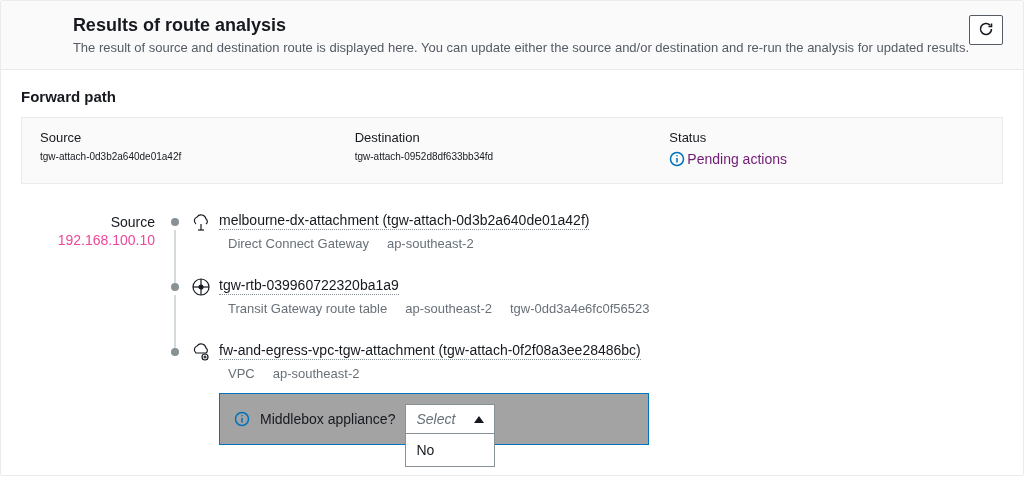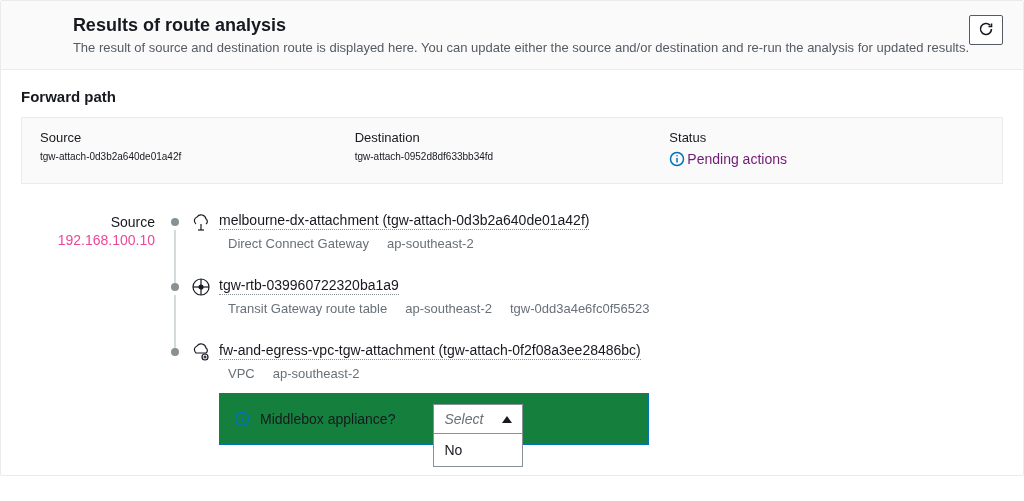--- a/index.html
+++ b/index.html
@@ -146,31 +146,30 @@
   margin-top: 6px;
   font-size: 13px;
   color: #687078;
   display: flex;
   gap: 18px;
   margin-left: 9px;
 }
 .middlebox {
   margin-top: 12px;
   border: 1px solid #0073bb;
-  background: #15803d;
+  background: #a3a3a3;
   padding: 10px 14px;
   display: flex;
   align-items: center;
   gap: 10px;
   max-width: 430px;
   position: relative;
 }
 .select-wrap {
   position: relative;
-  margin-left: 28px;
 }
 .select-box {
   border: 1px solid #879196;
   background: #fff;
   height: 30px;
   min-width: 90px;
   padding: 0 10px;
   display: flex;
   align-items: center;
   justify-content: space-between;

